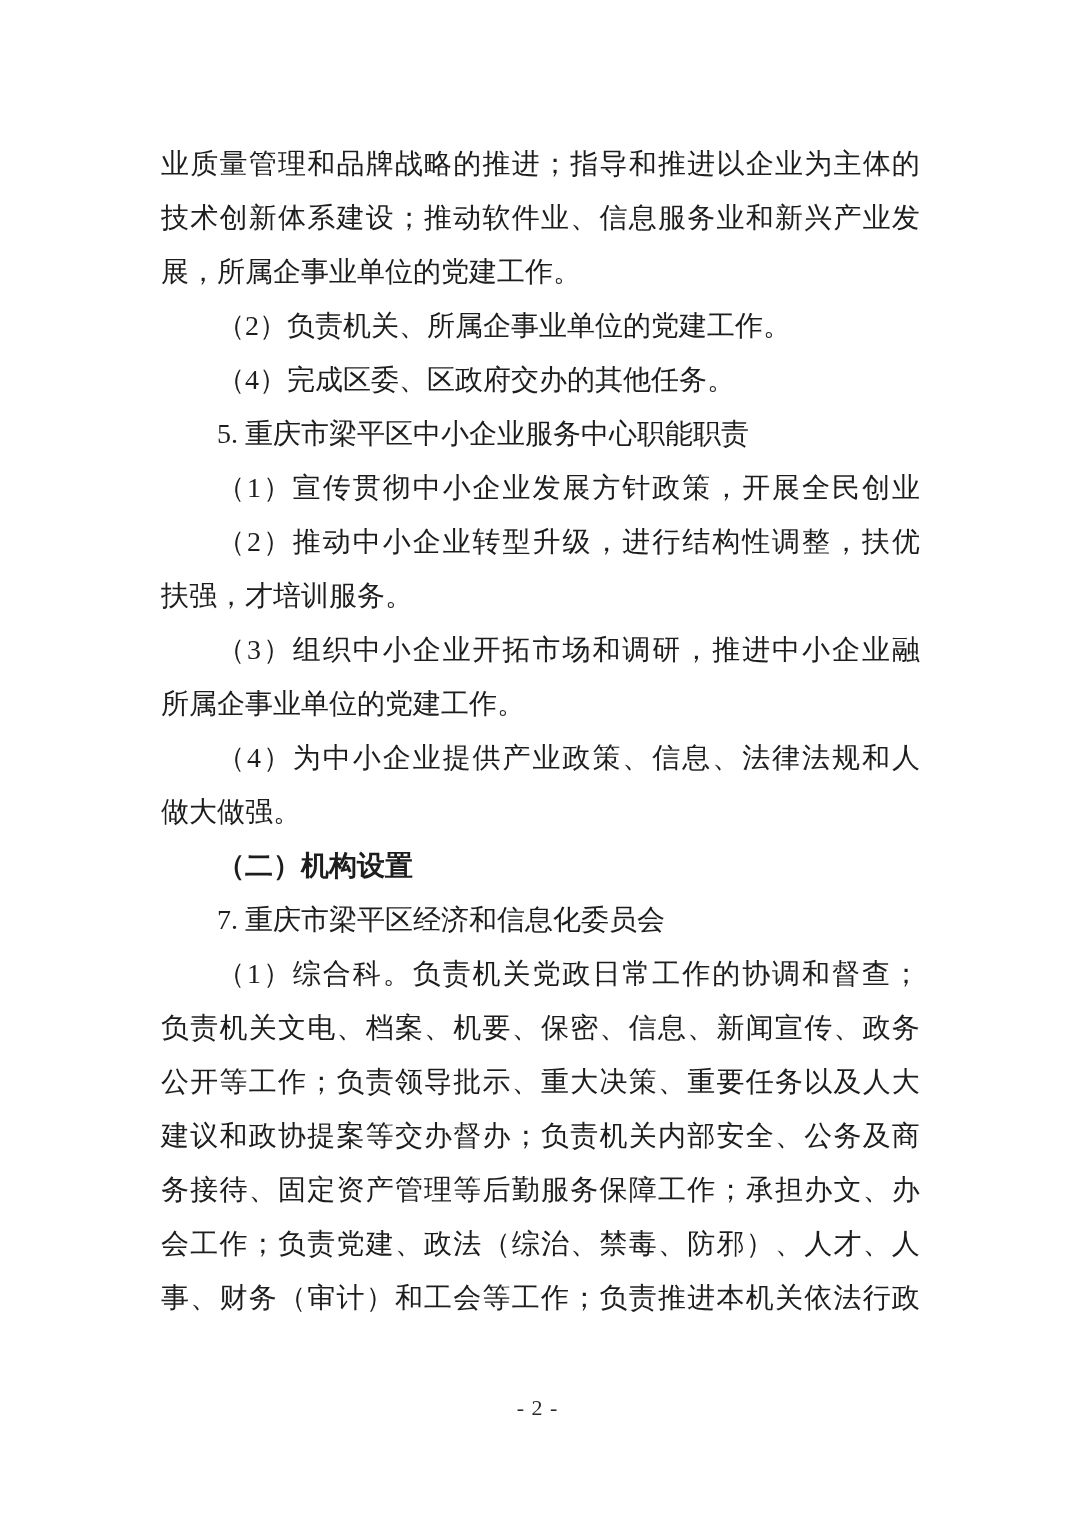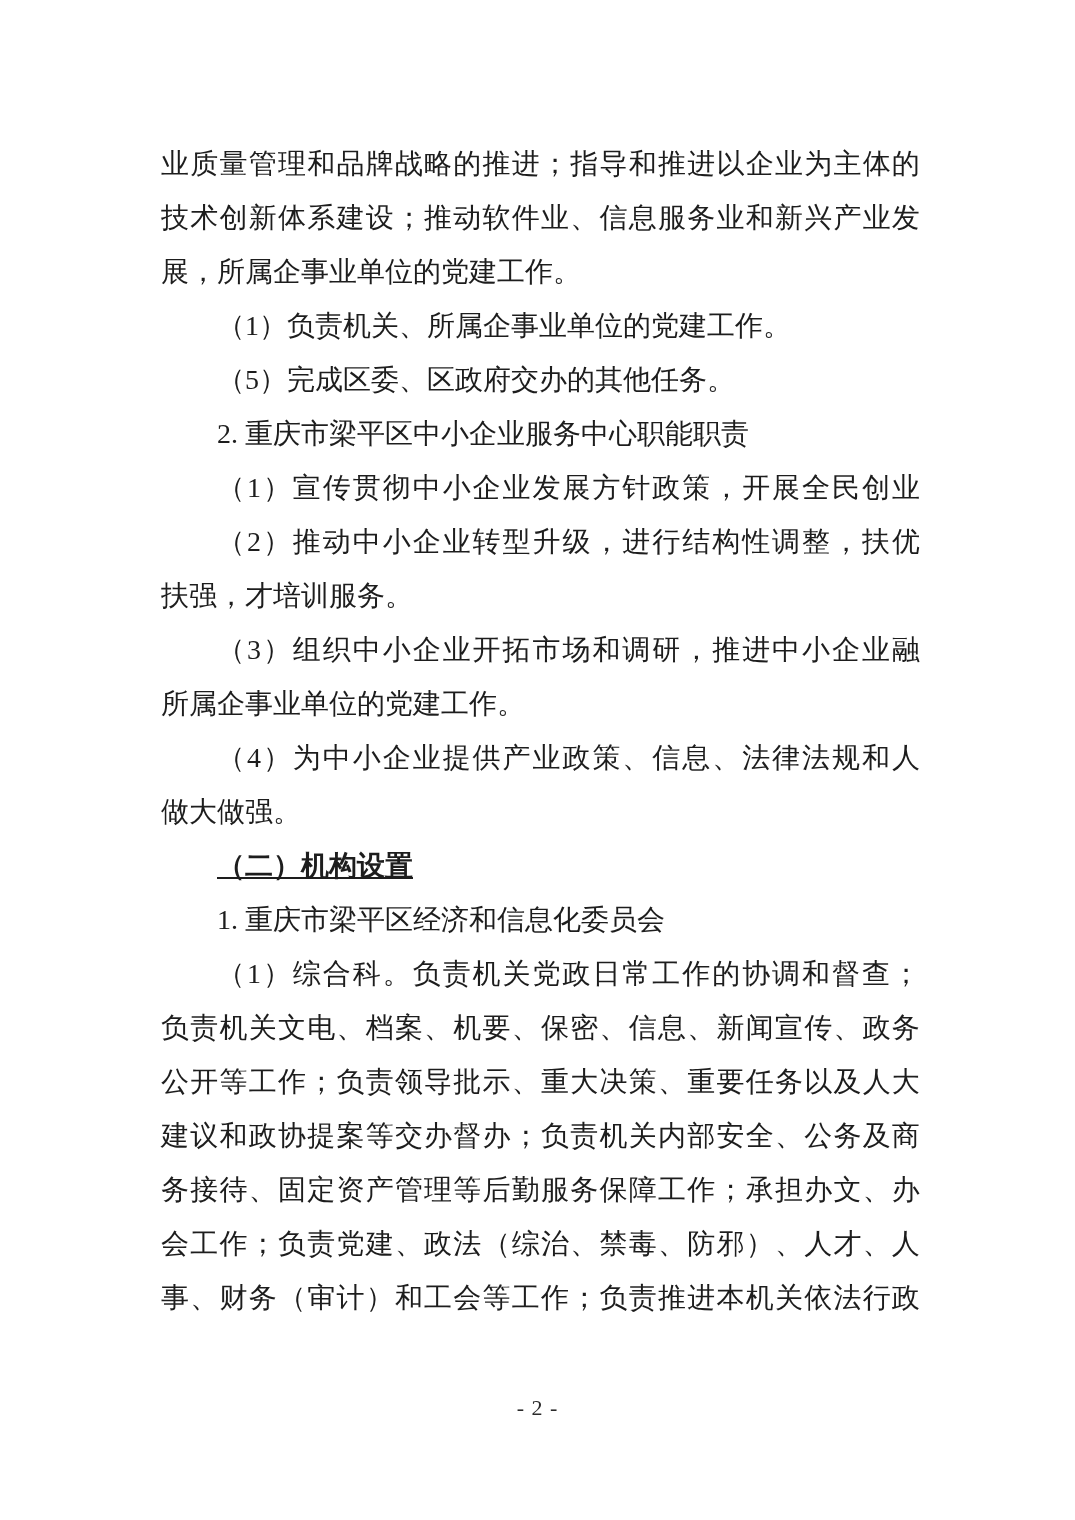--- a/index.html
+++ b/index.html
@@ -28,21 +28,20 @@
   }
   .line.fill {
     display: flex;
     justify-content: space-between;
   }
   .line.indent {
     margin-left: 56px;
   }
   .line.bold {
     font-weight: 700;
-    text-decoration: underline;
   }
   .footer {
     position: absolute;
     top: 1395px;
     left: 0;
     width: 100%;
     text-align: center;
     font-size: 22px;
     color: #2a2a2a;
     letter-spacing: 1px;
@@ -103,23 +102,23 @@
         <span>务</span>
         <span>业</span>
         <span>和</span>
         <span>新</span>
         <span>兴</span>
         <span>产</span>
         <span>业</span>
         <span>发</span>
       </div>
       <div class="line">展，所属企事业单位的党建工作。</div>
-      <div class="line indent">（1）负责机关、所属企事业单位的党建工作。</div>
-      <div class="line indent">（5）完成区委、区政府交办的其他任务。</div>
-      <div class="line indent">2. 重庆市梁平区中小企业服务中心职能职责</div>
+      <div class="line indent">（2）负责机关、所属企事业单位的党建工作。</div>
+      <div class="line indent">（4）完成区委、区政府交办的其他任务。</div>
+      <div class="line indent">5. 重庆市梁平区中小企业服务中心职能职责</div>
       <div class="line indent fill">
         <span>（</span>
         <span>1</span>
         <span>）</span>
         <span>宣</span>
         <span>传</span>
         <span>贯</span>
         <span>彻</span>
         <span>中</span>
         <span>小</span>
@@ -214,21 +213,21 @@
         <span>、</span>
         <span>法</span>
         <span>律</span>
         <span>法</span>
         <span>规</span>
         <span>和</span>
         <span>人</span>
       </div>
       <div class="line">做大做强。</div>
       <div class="line indent bold">（二）机构设置</div>
-      <div class="line indent">1. 重庆市梁平区经济和信息化委员会</div>
+      <div class="line indent">7. 重庆市梁平区经济和信息化委员会</div>
       <div class="line indent fill">
         <span>（</span>
         <span>1</span>
         <span>）</span>
         <span>综</span>
         <span>合</span>
         <span>科</span>
         <span>。</span>
         <span>负</span>
         <span>责</span>

